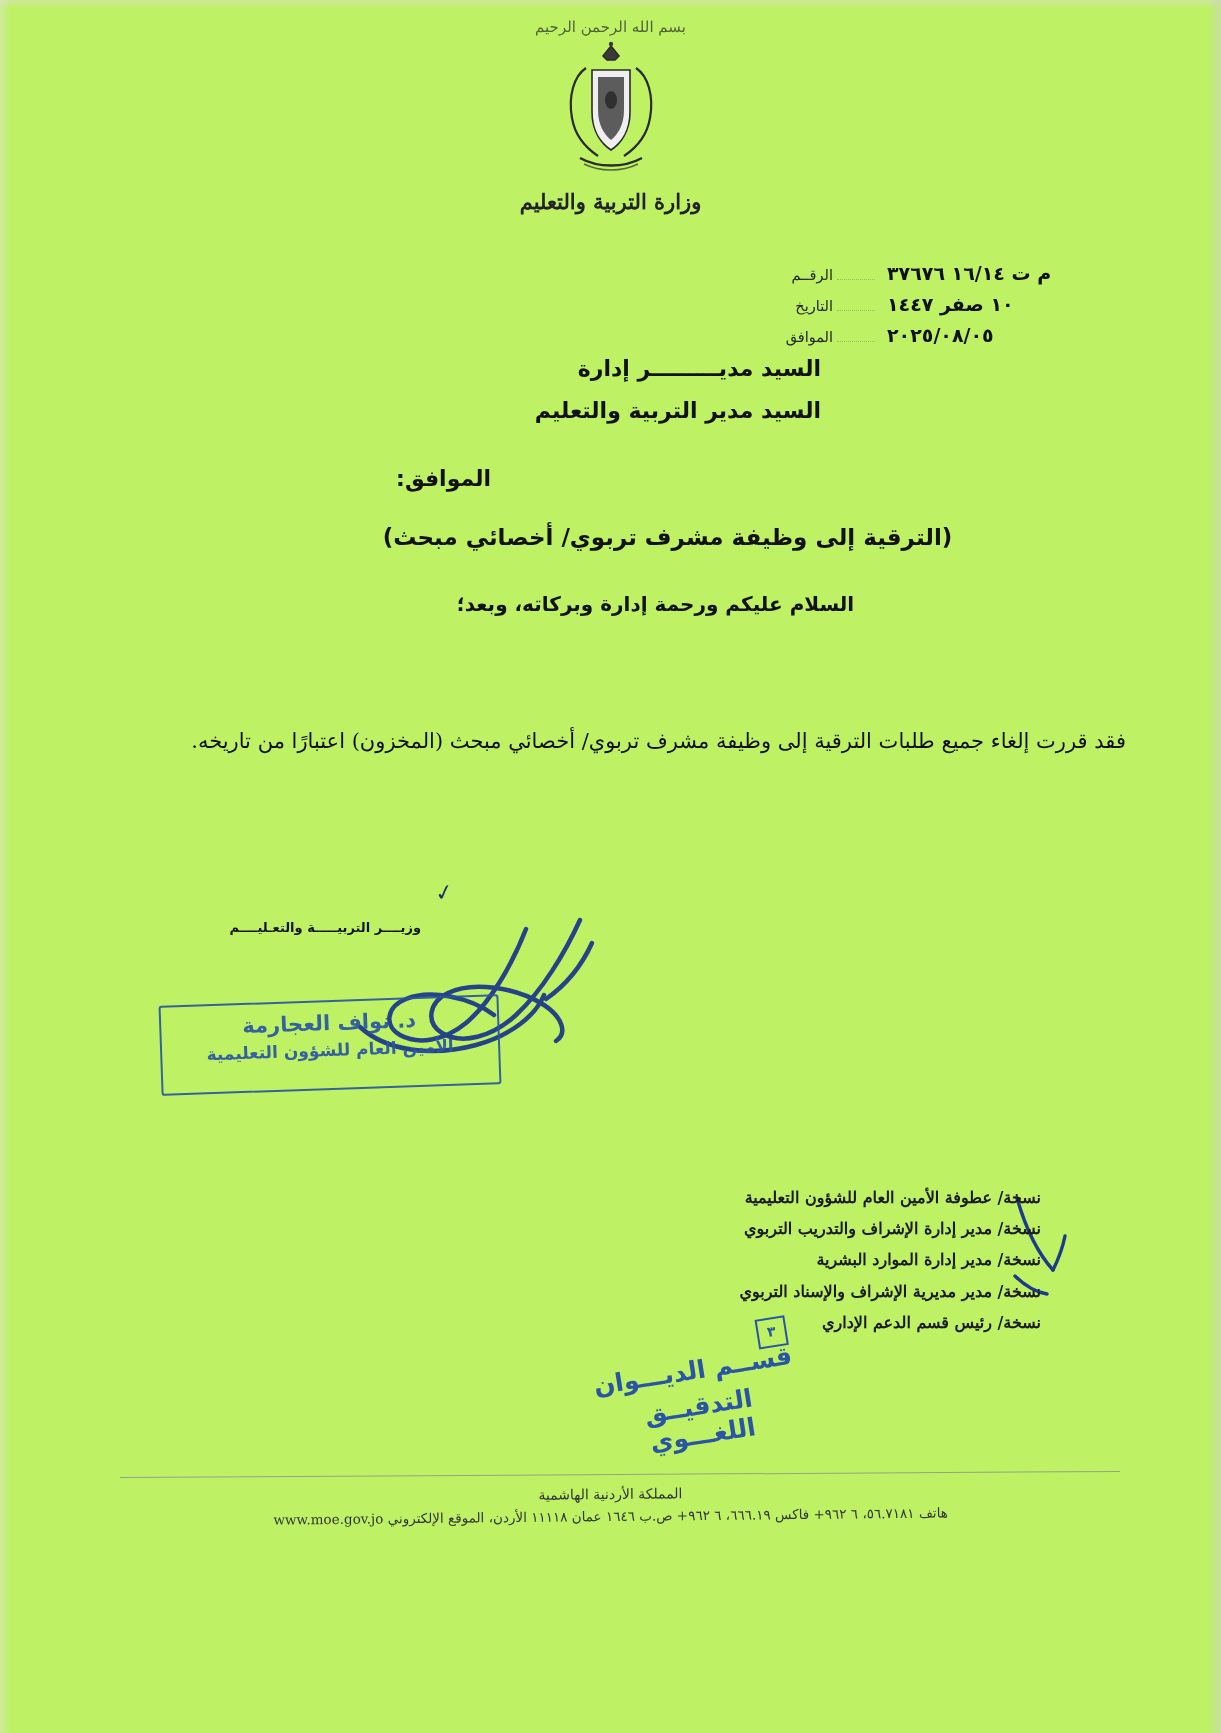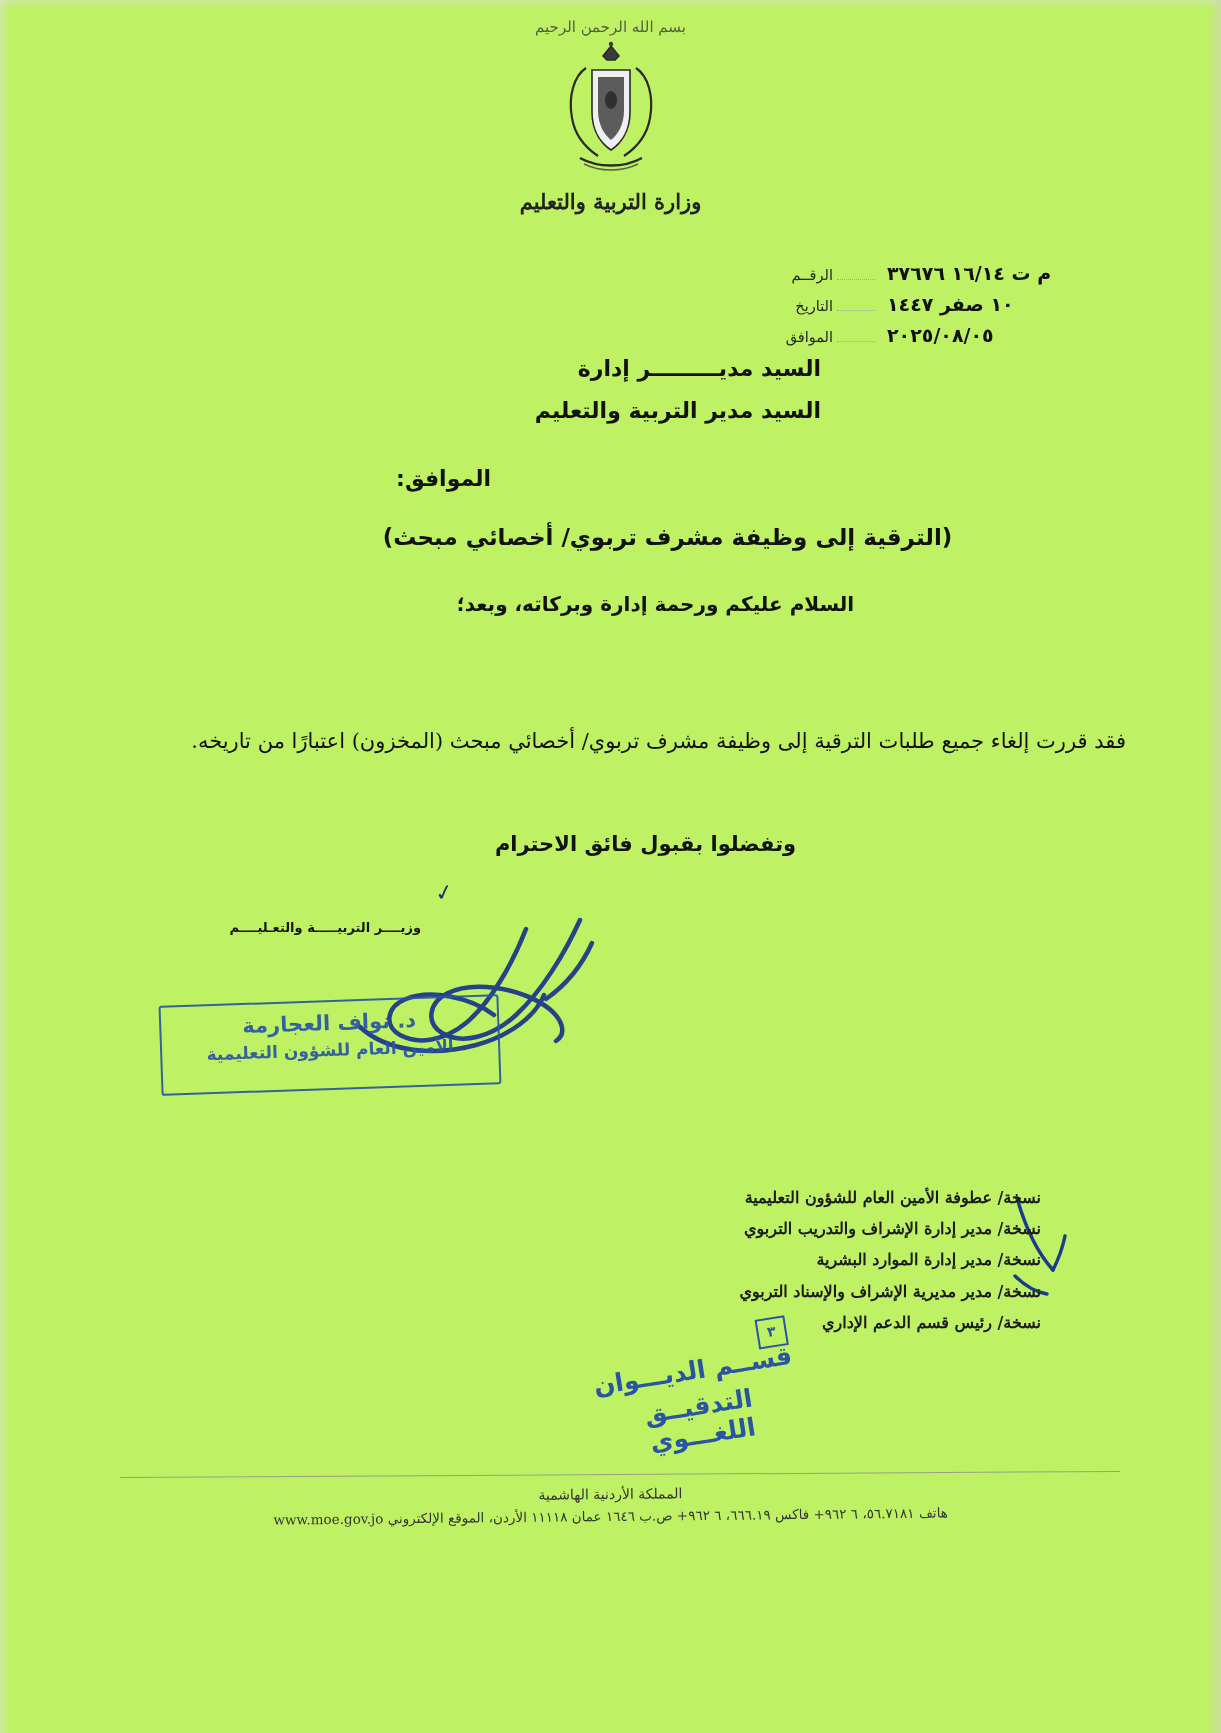--- a/index.html
+++ b/index.html
@@ -385,21 +385,20 @@
     <div class="addr-line">السيد مدير التربية والتعليم</div>
   </div>
 
   <div class="subject-label">الموافق:</div>
   <div class="subject-text">(الترقية إلى وظيفة مشرف تربوي/ أخصائي مبحث)</div>
 
   <div class="salutation">السلام عليكم ورحمة إدارة وبركاته، وبعد؛</div>
 
   <div class="body-text">فقد قررت إلغاء جميع طلبات الترقية إلى وظيفة مشرف تربوي/ أخصائي مبحث (المخزون) اعتبارًا من تاريخه.</div>
 
-  <div class="closing">وتفضلوا بقبول فائق الاحترام</div>
 
   <div class="sig-mark">✓</div>
   <div class="sig-title">وزيــــر التربيـــــة والتعـليــــم</div>
 
   <svg class="signature-svg" viewBox="0 0 330 190" aria-hidden="true">
     <g fill="none" stroke="#1e3a8a" stroke-width="4.5" stroke-linecap="round" stroke-linejoin="round" opacity=".95">
       <path d="M250 25 C235 58 212 96 186 120 C162 142 132 150 112 138 C96 128 98 108 118 98 C142 86 186 92 214 110 C232 122 238 138 226 146"></path>
       <path d="M196 34 C182 70 160 108 136 128 C114 146 88 150 70 140 C54 131 56 112 76 104 C100 94 140 102 164 120"></path>
       <path d="M30 132 C56 156 102 162 146 150 C182 140 206 120 214 100"></path>
       <path d="M262 48 C252 70 236 90 216 104"></path>

